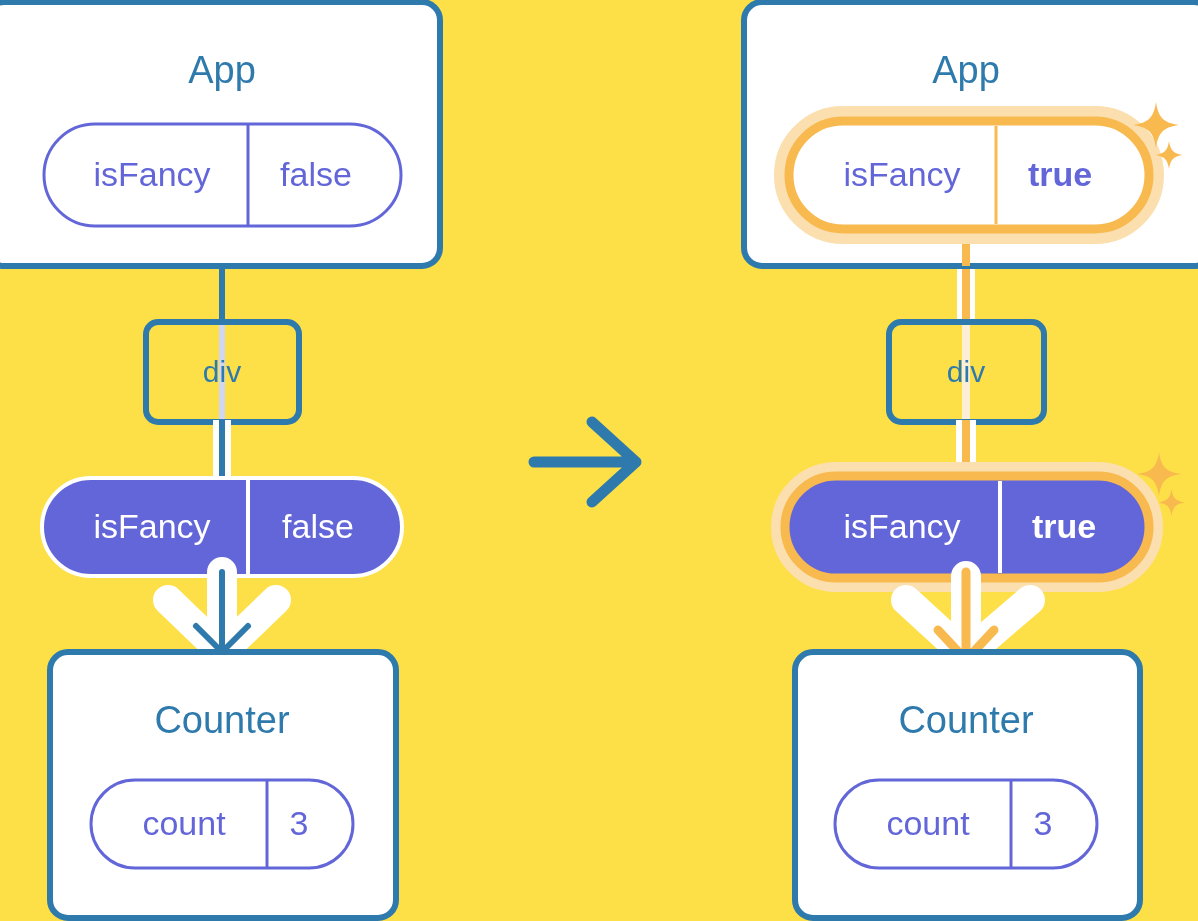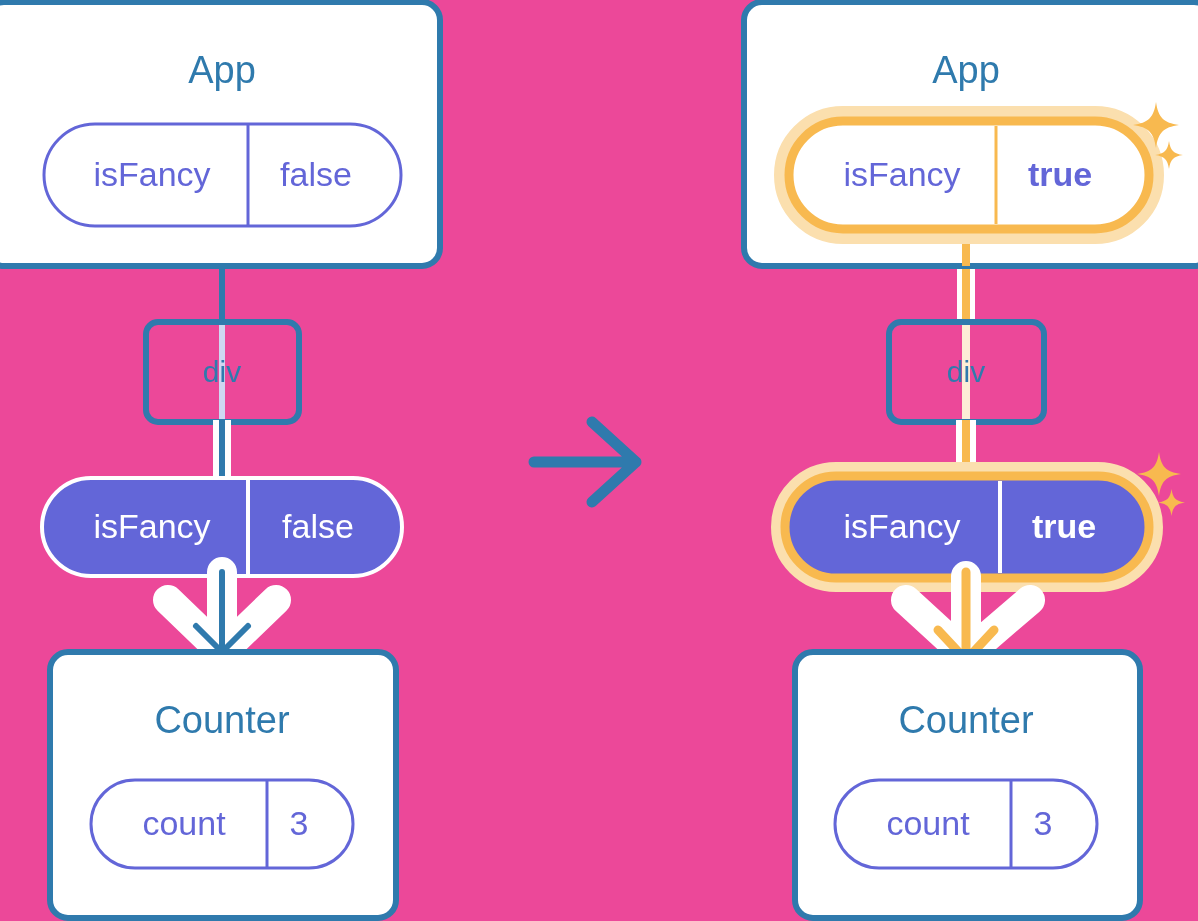--- a/index.html
+++ b/index.html
@@ -10,21 +10,21 @@
   body {
     width: 1198px;
     height: 921px;
     overflow: hidden;
     font-family: "Liberation Sans", sans-serif;
   }
   #stage {
     position: relative;
     width: 1198px;
     height: 921px;
-    background: #ec4899;
+    background: #fde047;
   }
   svg.diagram {
     position: absolute;
     inset: 0;
     width: 1198px;
     height: 921px;
     display: block;
   }
   text {
     font-family: "Liberation Sans", sans-serif;

